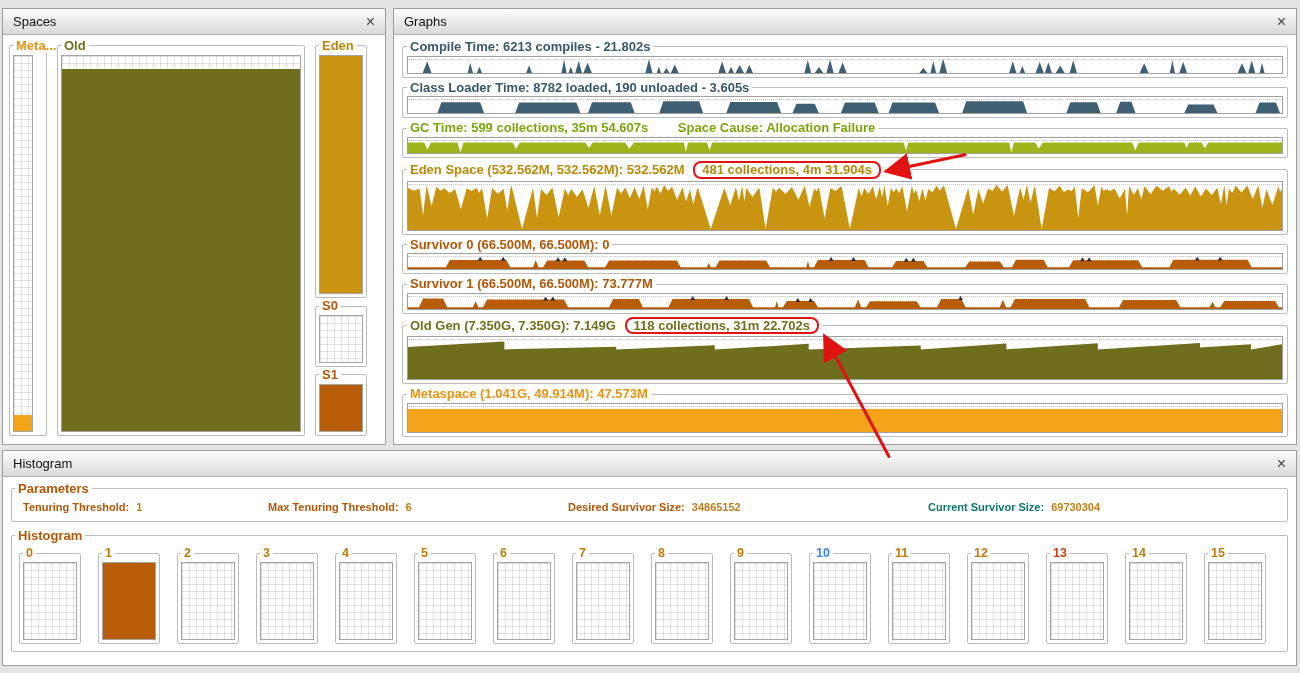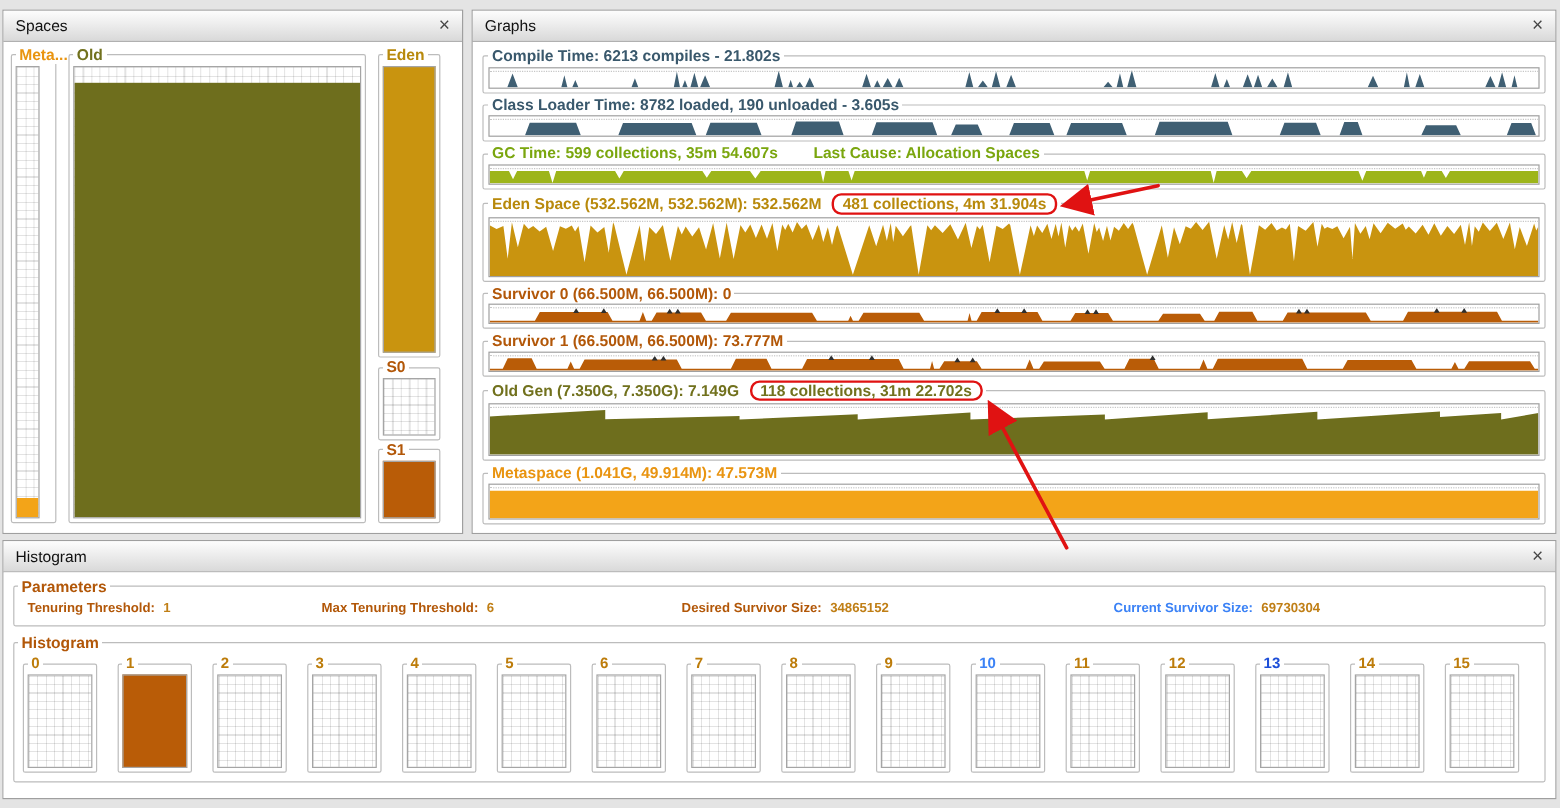--- a/index.html
+++ b/index.html
@@ -128,21 +128,21 @@
         <div class="graph-box" style="height: 18px;">
             <svg viewBox="0 0 876 18" preserveAspectRatio="none">
               <path d="M29.533004237804562,18 L33.53300423780456,5.9 L72.26989591540769,5.9 L76.26989591540769,18 Z M107.41714717028663,18 L111.41714717028663,6.3 L168.76219554478303,6.3 L172.76219554478303,18 Z M180.44339896878228,18 L184.44339896878228,5.9 L223.21271864604205,5.9 L227.21271864604205,18 Z M251.92766361683607,18 L255.92766361683607,4.7 L291.7701268722303,4.7 L295.7701268722303,18 Z M319.0890114111826,18 L323.0890114111826,5.6 L369.96105158282444,5.6 L373.96105158282444,18 Z M385.3585008443333,18 L389.3585008443333,7.6 L407.7123460932635,7.6 L411.7123460932635,18 Z M433.92455505160615,18 L437.92455505160615,6.1 L467.7884251512587,6.1 L471.7884251512587,18 Z M481.65257172705606,18 L485.65257172705606,6.1 L528.283325349912,6.1 L532.283325349912,18 Z M555.5305131645873,18 L559.5305131645873,4.9 L616.4970347490162,4.9 L620.4970347490162,18 Z M659.8620422789827,18 L663.8620422789827,5.9 L690.2834722595289,5.9 L694.2834722595289,18 Z M709.8607149445452,18 L713.8607149445452,5.3 L725.1222600857727,5.3 L729.1222600857727,18 Z M778.0950732175261,18 L782.0950732175261,8.3 L807.3116101799533,8.3 L811.3116101799533,18 Z M849.514976894483,18 L853.514976894483,6.2 L870,6.2 L874,18 Z " fill="#3f5f73"></path>
             </svg>
           </div>
       </fieldset>
 
       <fieldset class="graph">
         <legend>
           <span style="color: rgb(122, 166, 14);">GC Time: 599 collections, 35m 54.607s</span>
-          <span class="label2" style="color: rgb(122, 166, 14);">Last Cause: Allocation Spaces</span>
+          <span class="label2" style="color: rgb(122, 166, 14);">Space Cause: Allocation Failure</span>
         </legend>
         <div class="graph-box" style="height: 17px;">
             <svg viewBox="0 0 876 17" preserveAspectRatio="none">
               <path d="M0,17 L0,5.1 L16.172519927378744,5.1 L19.568856049329042,12.9 L22.96519217127934,5.1 L49.54392487043515,5.1 L52.58011105656624,16.5 L55.61629724269733,5.1 L104.78813900356181,5.1 L108.41419515456073,12.3 L112.04025130555965,5.1 L127.92134491726756,5.1 L177.69672406534664,5.1 L181.42067559622228,11.4 L185.14462712709792,5.1 L217.5014728163369,5.1 L221.95823054015636,12.3 L226.41498826397583,5.1 L276.48224902222864,5.1 L278.5545727957506,15.7 L280.6268965692725,5.1 L299.7006456577219,5.1 L302.3146626621019,14.1 L304.9286796664819,5.1 L359.4998547672294,5.1 L411.76823716121726,5.1 L452.82674730895087,5.1 L496.71375696966425,5.1 L499.146319007501,14.1 L501.57888104533777,5.1 L553.8796688304283,5.1 L602.3189578084275,5.1 L604.7736094950233,16.4 L607.228261181619,5.1 L628.3947435356677,5.1 L632.3016073757317,12.0 L636.2084712157957,5.1 L678.8085270258598,5.1 L725.7102127172984,5.1 L728.9565177443437,14.2 L732.202822771389,5.1 L778.0062713599764,5.1 L780.384091083426,11.4 L782.7619108068757,5.1 L795.2542052096687,5.1 L798.6975058300886,11.6 L802.1408064505085,5.1 L840.0217462107539,5.1 L876,5.1 L876,17 Z" fill="#9db51a"></path>
             </svg>
           </div>
       </fieldset>
 
       <fieldset class="graph">
         <legend>
@@ -220,21 +220,21 @@
         <div class="param" style="width:245px">
           <span class="param-label" style="color: rgb(178, 87, 8);">Tenuring Threshold:</span><span class="param-value" style="color: rgb(192, 127, 22);">1</span>
         </div>
         <div class="param" style="width:300px">
           <span class="param-label" style="color: rgb(178, 87, 8);">Max Tenuring Threshold:</span><span class="param-value" style="color: rgb(192, 127, 22);">6</span>
         </div>
         <div class="param" style="width:360px">
           <span class="param-label" style="color: rgb(178, 87, 8);">Desired Survivor Size:</span><span class="param-value" style="color: rgb(192, 127, 22);">34865152</span>
         </div>
         <div class="param">
-          <span class="param-label" style="color: #3b82f6;">Current Survivor Size:</span><span class="param-value" style="color: rgb(192, 127, 22);">69730304</span>
+          <span class="param-label" style="color: #0f766e;">Current Survivor Size:</span><span class="param-value" style="color: rgb(192, 127, 22);">69730304</span>
         </div>
       </div>
     </fieldset>
 
     <fieldset class="hist">
       <legend style="color: rgb(178, 87, 8);">Histogram</legend>
       <div class="bins">
           <fieldset class="bin">
             <legend style="color: rgb(189, 124, 10);">0</legend>
             <div class="space-box bin-box grid"></div>
@@ -281,21 +281,21 @@
           </fieldset>
           <fieldset class="bin">
             <legend style="color: rgb(189, 124, 10);">11</legend>
             <div class="space-box bin-box grid"></div>
           </fieldset>
           <fieldset class="bin">
             <legend style="color: rgb(189, 124, 10);">12</legend>
             <div class="space-box bin-box grid"></div>
           </fieldset>
           <fieldset class="bin">
-            <legend style="color: #1d4ed8;">13</legend>
+            <legend style="color: #c2410c;">13</legend>
             <div class="space-box bin-box grid"></div>
           </fieldset>
           <fieldset class="bin">
             <legend style="color: rgb(189, 124, 10);">14</legend>
             <div class="space-box bin-box grid"></div>
           </fieldset>
           <fieldset class="bin">
             <legend style="color: rgb(189, 124, 10);">15</legend>
             <div class="space-box bin-box grid"></div>
           </fieldset>

